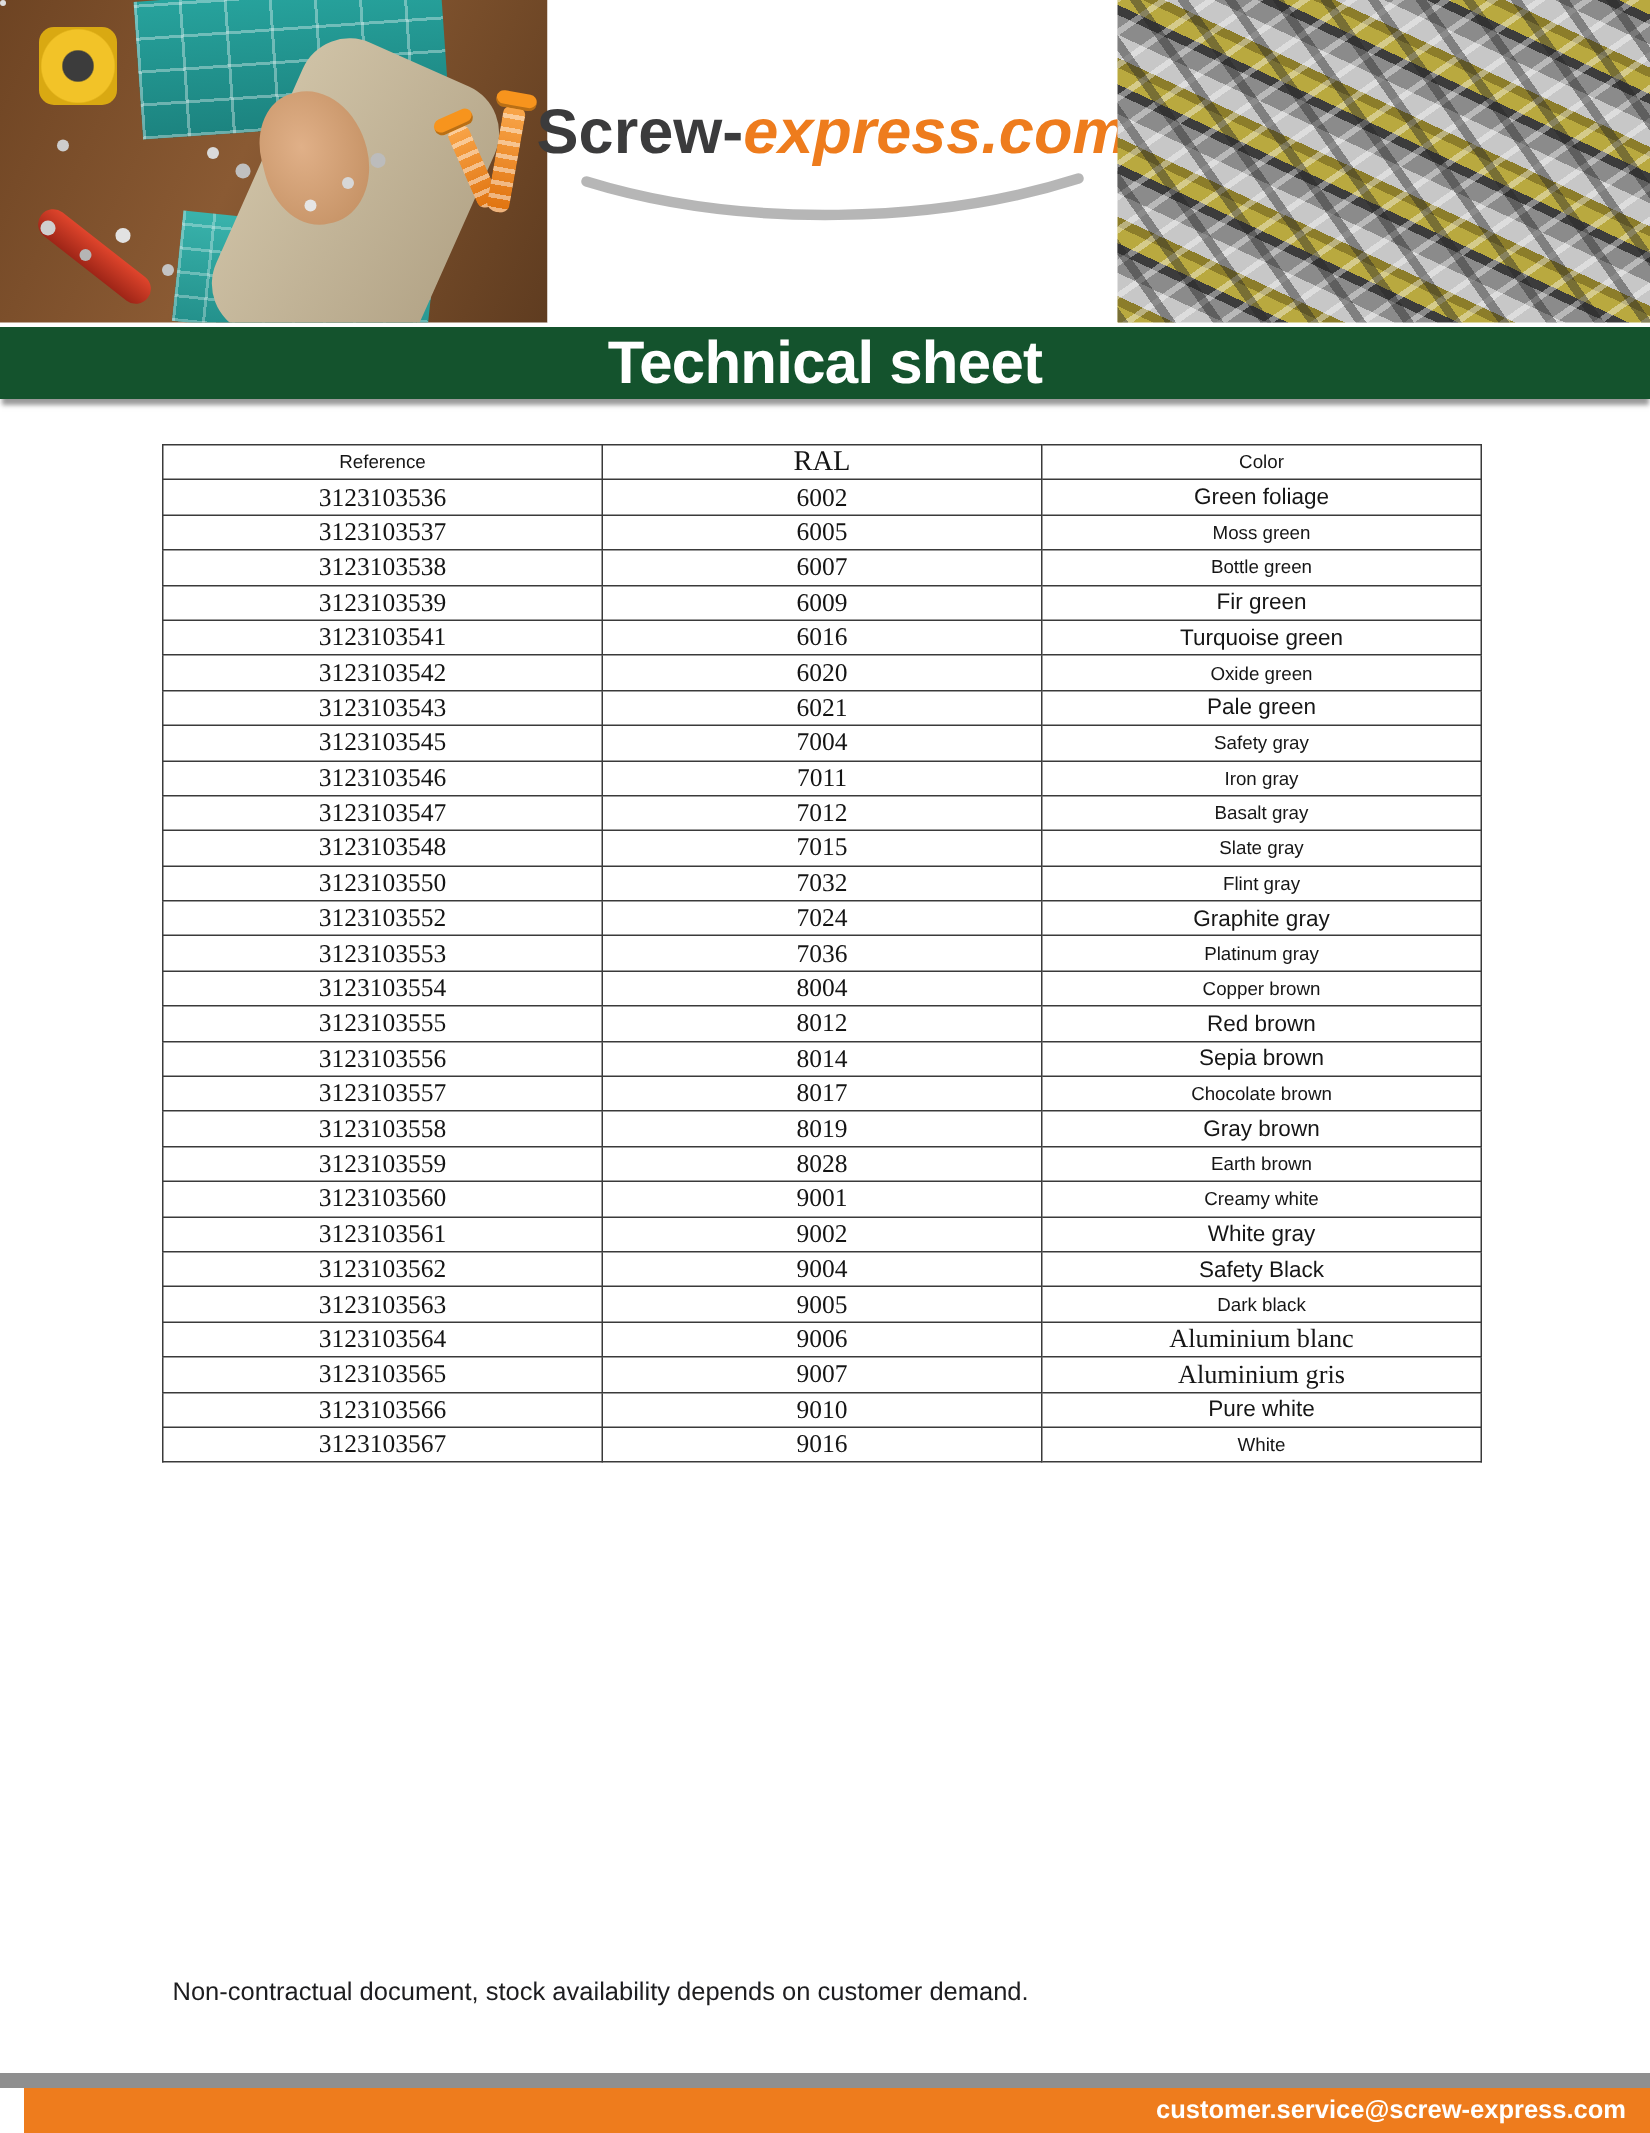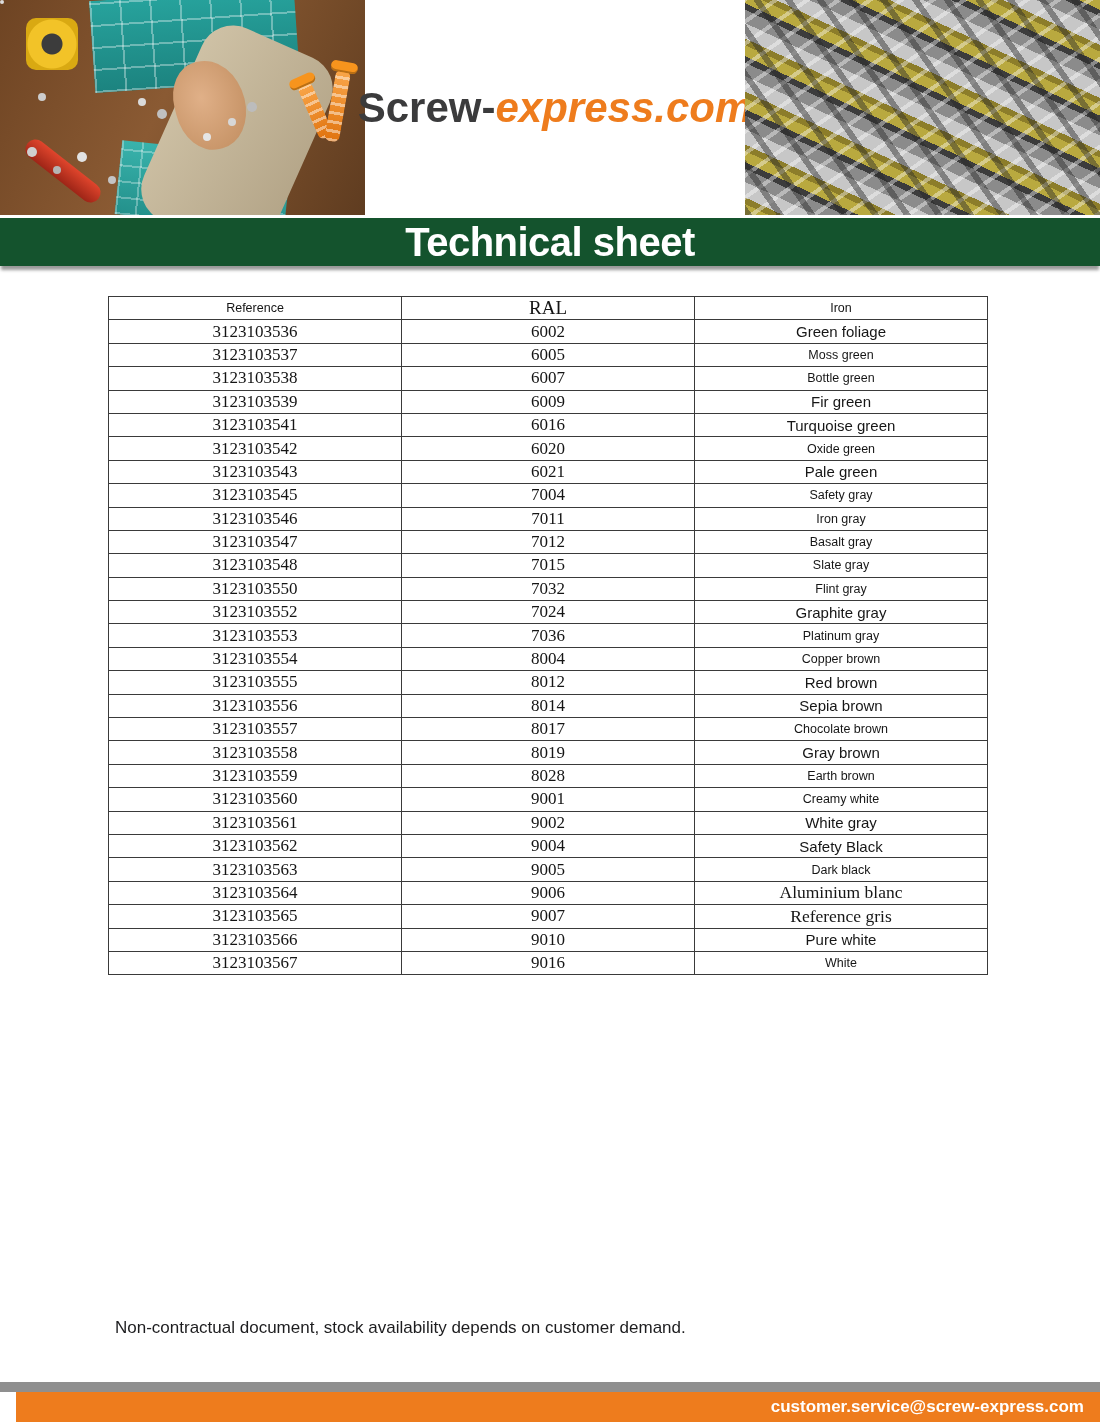--- a/index.html
+++ b/index.html
@@ -79,21 +79,21 @@
   }
   .screw-a { left:24px; top:14px; transform:rotate(10deg); }
   .screw-b { left:2px; top:26px; height:58px; transform:rotate(-24deg); }
   .screw-a::before, .screw-b::before {
     content:""; position:absolute; left:-6px; top:-9px; width:27px; height:11px;
     background:#f7941d; border-radius:5px; box-shadow:inset 0 -2px 0 rgba(0,0,0,.25);
   }
 
   .logo-block {
     position:absolute; left:365px; top:0; width:380px; height:215px;
-    display:flex; flex-direction:row; align-items:center; justify-content:center;
+    display:flex; flex-direction:column; align-items:center; justify-content:center;
     background:#fff;
   }
   .logo-text { font-size:42px; line-height:1; white-space:nowrap; }
   .logo-dark { color:#3b3b3c; font-weight:700; }
   .logo-orange { color:#ee7c1d; font-weight:700; font-style:italic; }
   .swoosh { margin-top:4px; }
 
   
   .banner {
     position:relative; margin-top:3px; width:1100px; height:48px;
@@ -171,21 +171,21 @@
   <div class="banner">
     <h1>Technical sheet</h1>
   </div>
 
   <div class="table-wrap">
     <table>
       <thead>
         <tr>
           <th class="th-ref">Reference</th>
           <th class="th-ral">RAL</th>
-          <th class="th-color">Iron</th>
+          <th class="th-color">Color</th>
         </tr>
       </thead>
       <tbody>
           <tr>
             <td class="cell-ref">3123103536</td>
             <td class="cell-ral">6002</td>
             <td class="cell-color size-md">Green foliage</td>
           </tr>
           <tr>
             <td class="cell-ref">3123103537</td>
@@ -303,21 +303,21 @@
             <td class="cell-color size-sm">Dark black</td>
           </tr>
           <tr>
             <td class="cell-ref">3123103564</td>
             <td class="cell-ral">9006</td>
             <td class="cell-color size-serif">Aluminium blanc</td>
           </tr>
           <tr>
             <td class="cell-ref">3123103565</td>
             <td class="cell-ral">9007</td>
-            <td class="cell-color size-serif">Reference gris</td>
+            <td class="cell-color size-serif">Aluminium gris</td>
           </tr>
           <tr>
             <td class="cell-ref">3123103566</td>
             <td class="cell-ral">9010</td>
             <td class="cell-color size-md">Pure white</td>
           </tr>
           <tr>
             <td class="cell-ref">3123103567</td>
             <td class="cell-ral">9016</td>
             <td class="cell-color size-sm">White</td>

